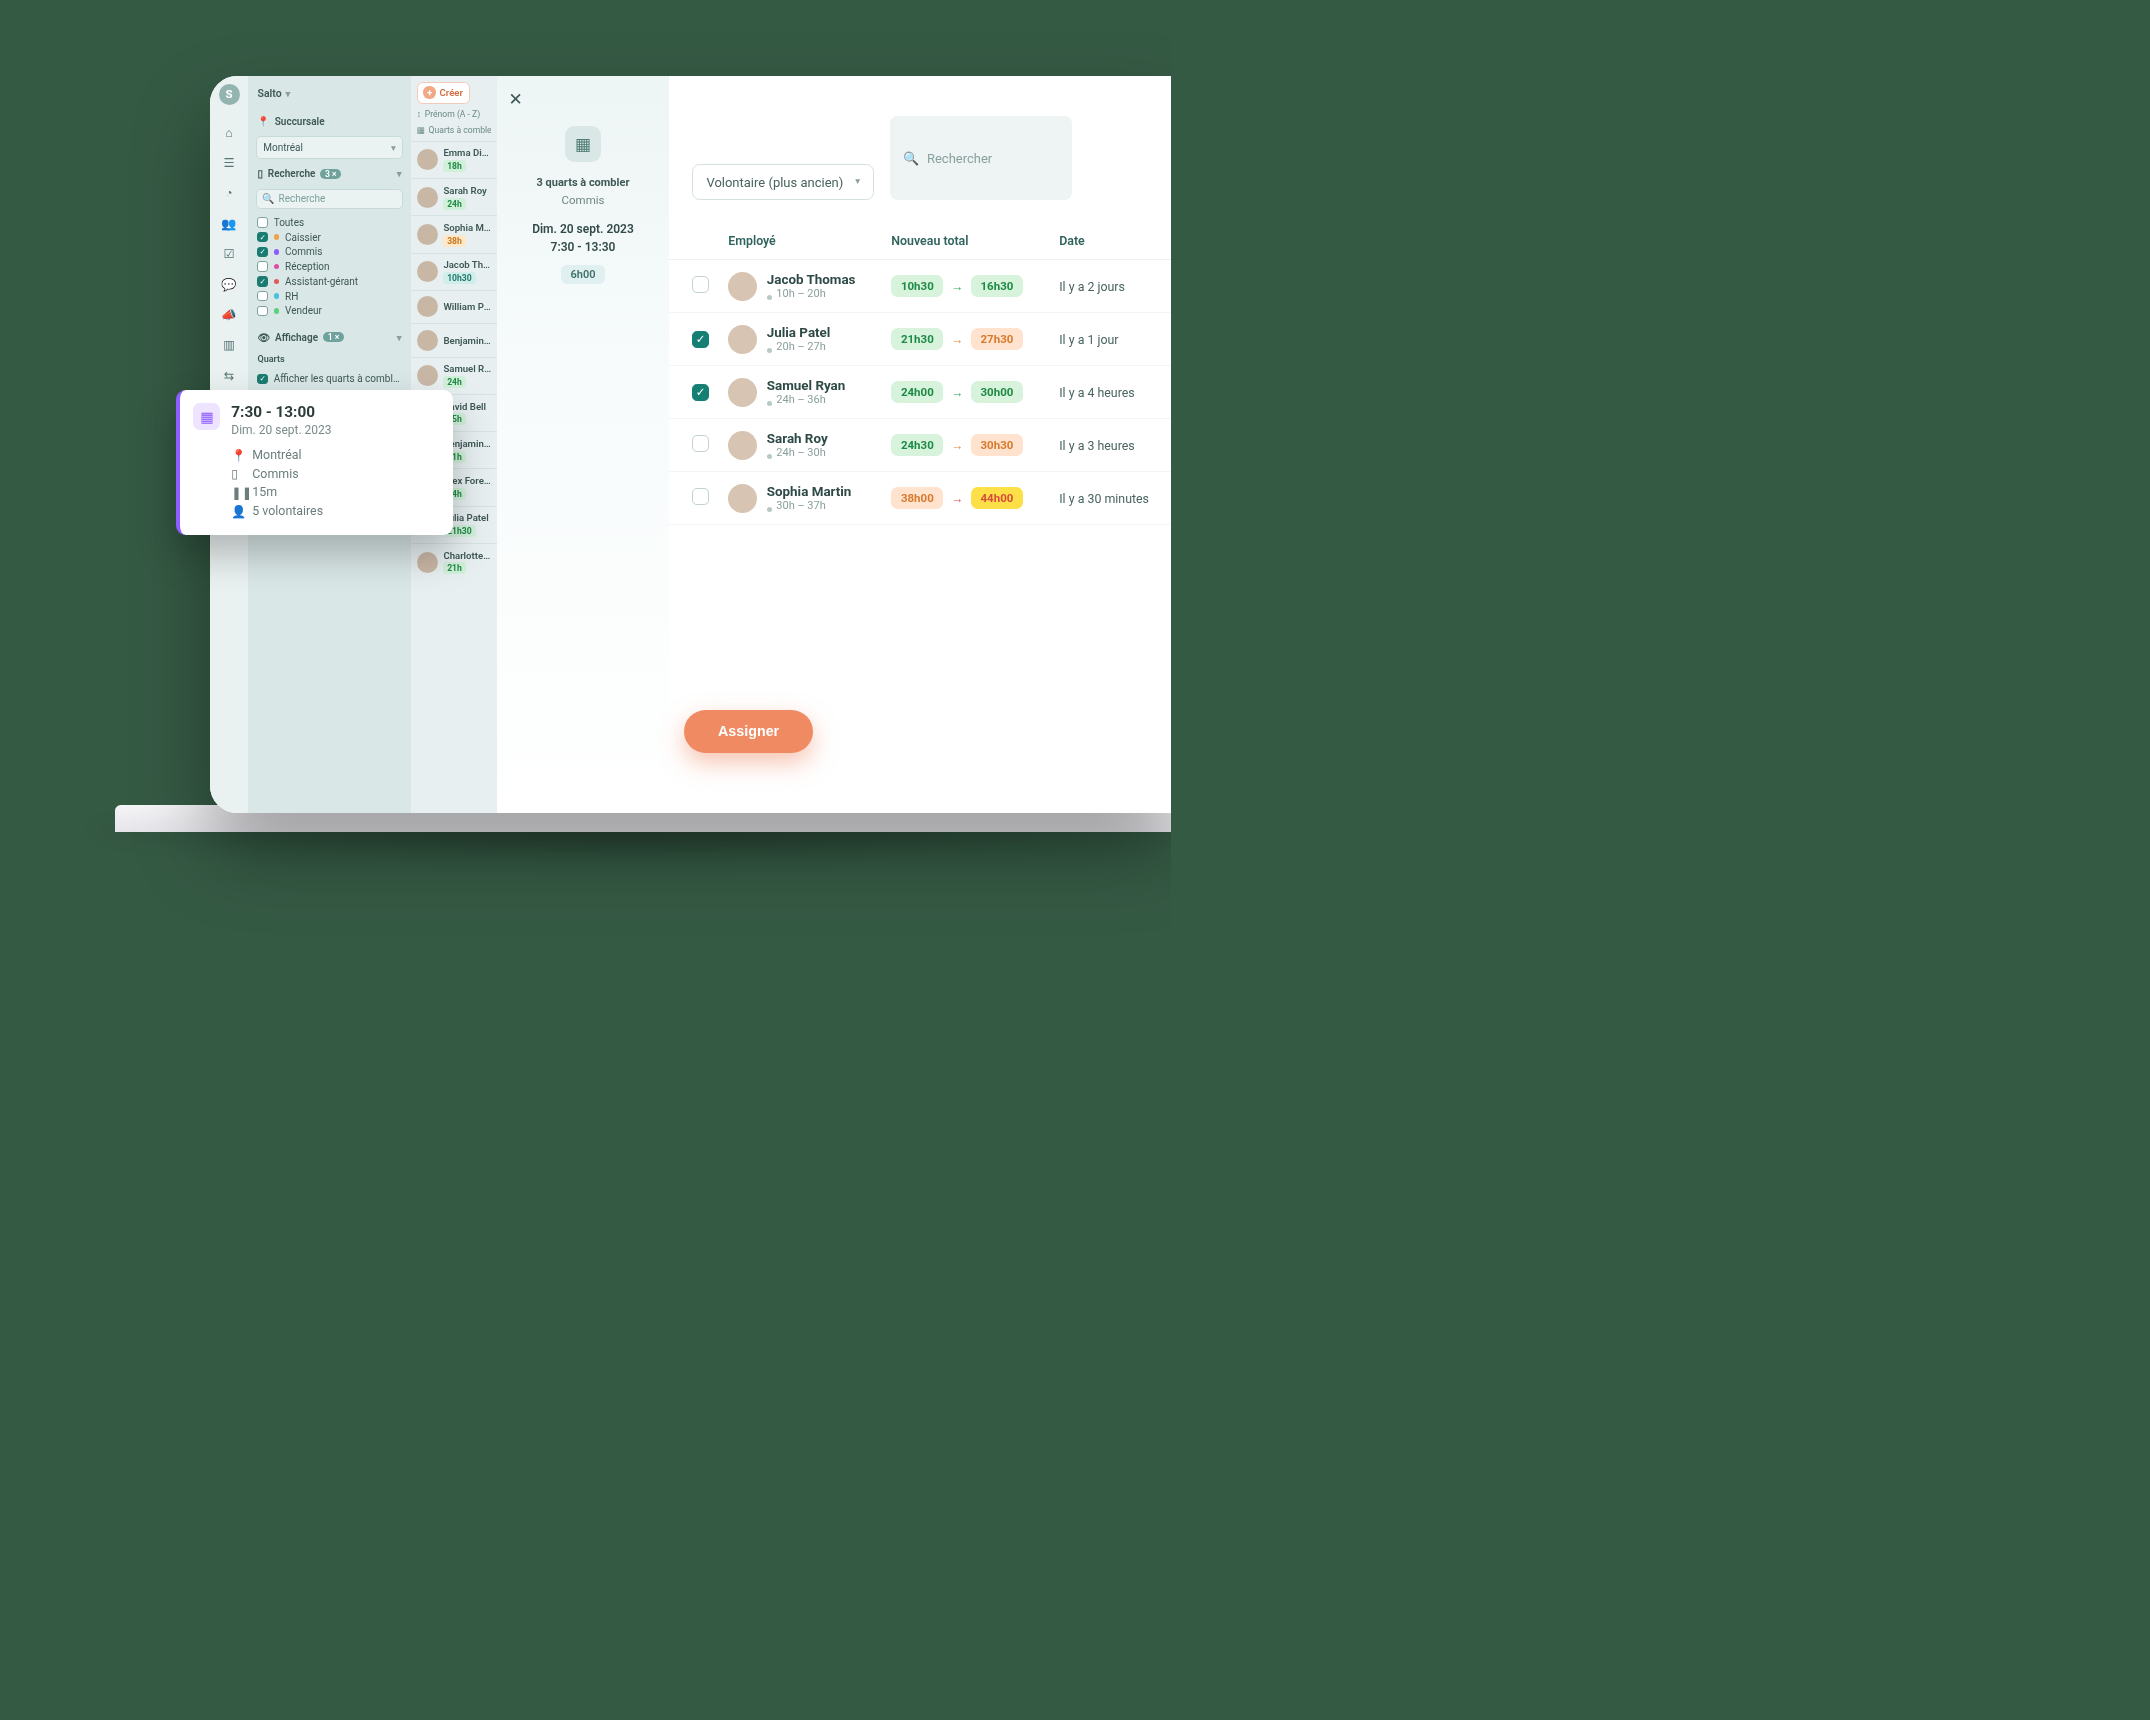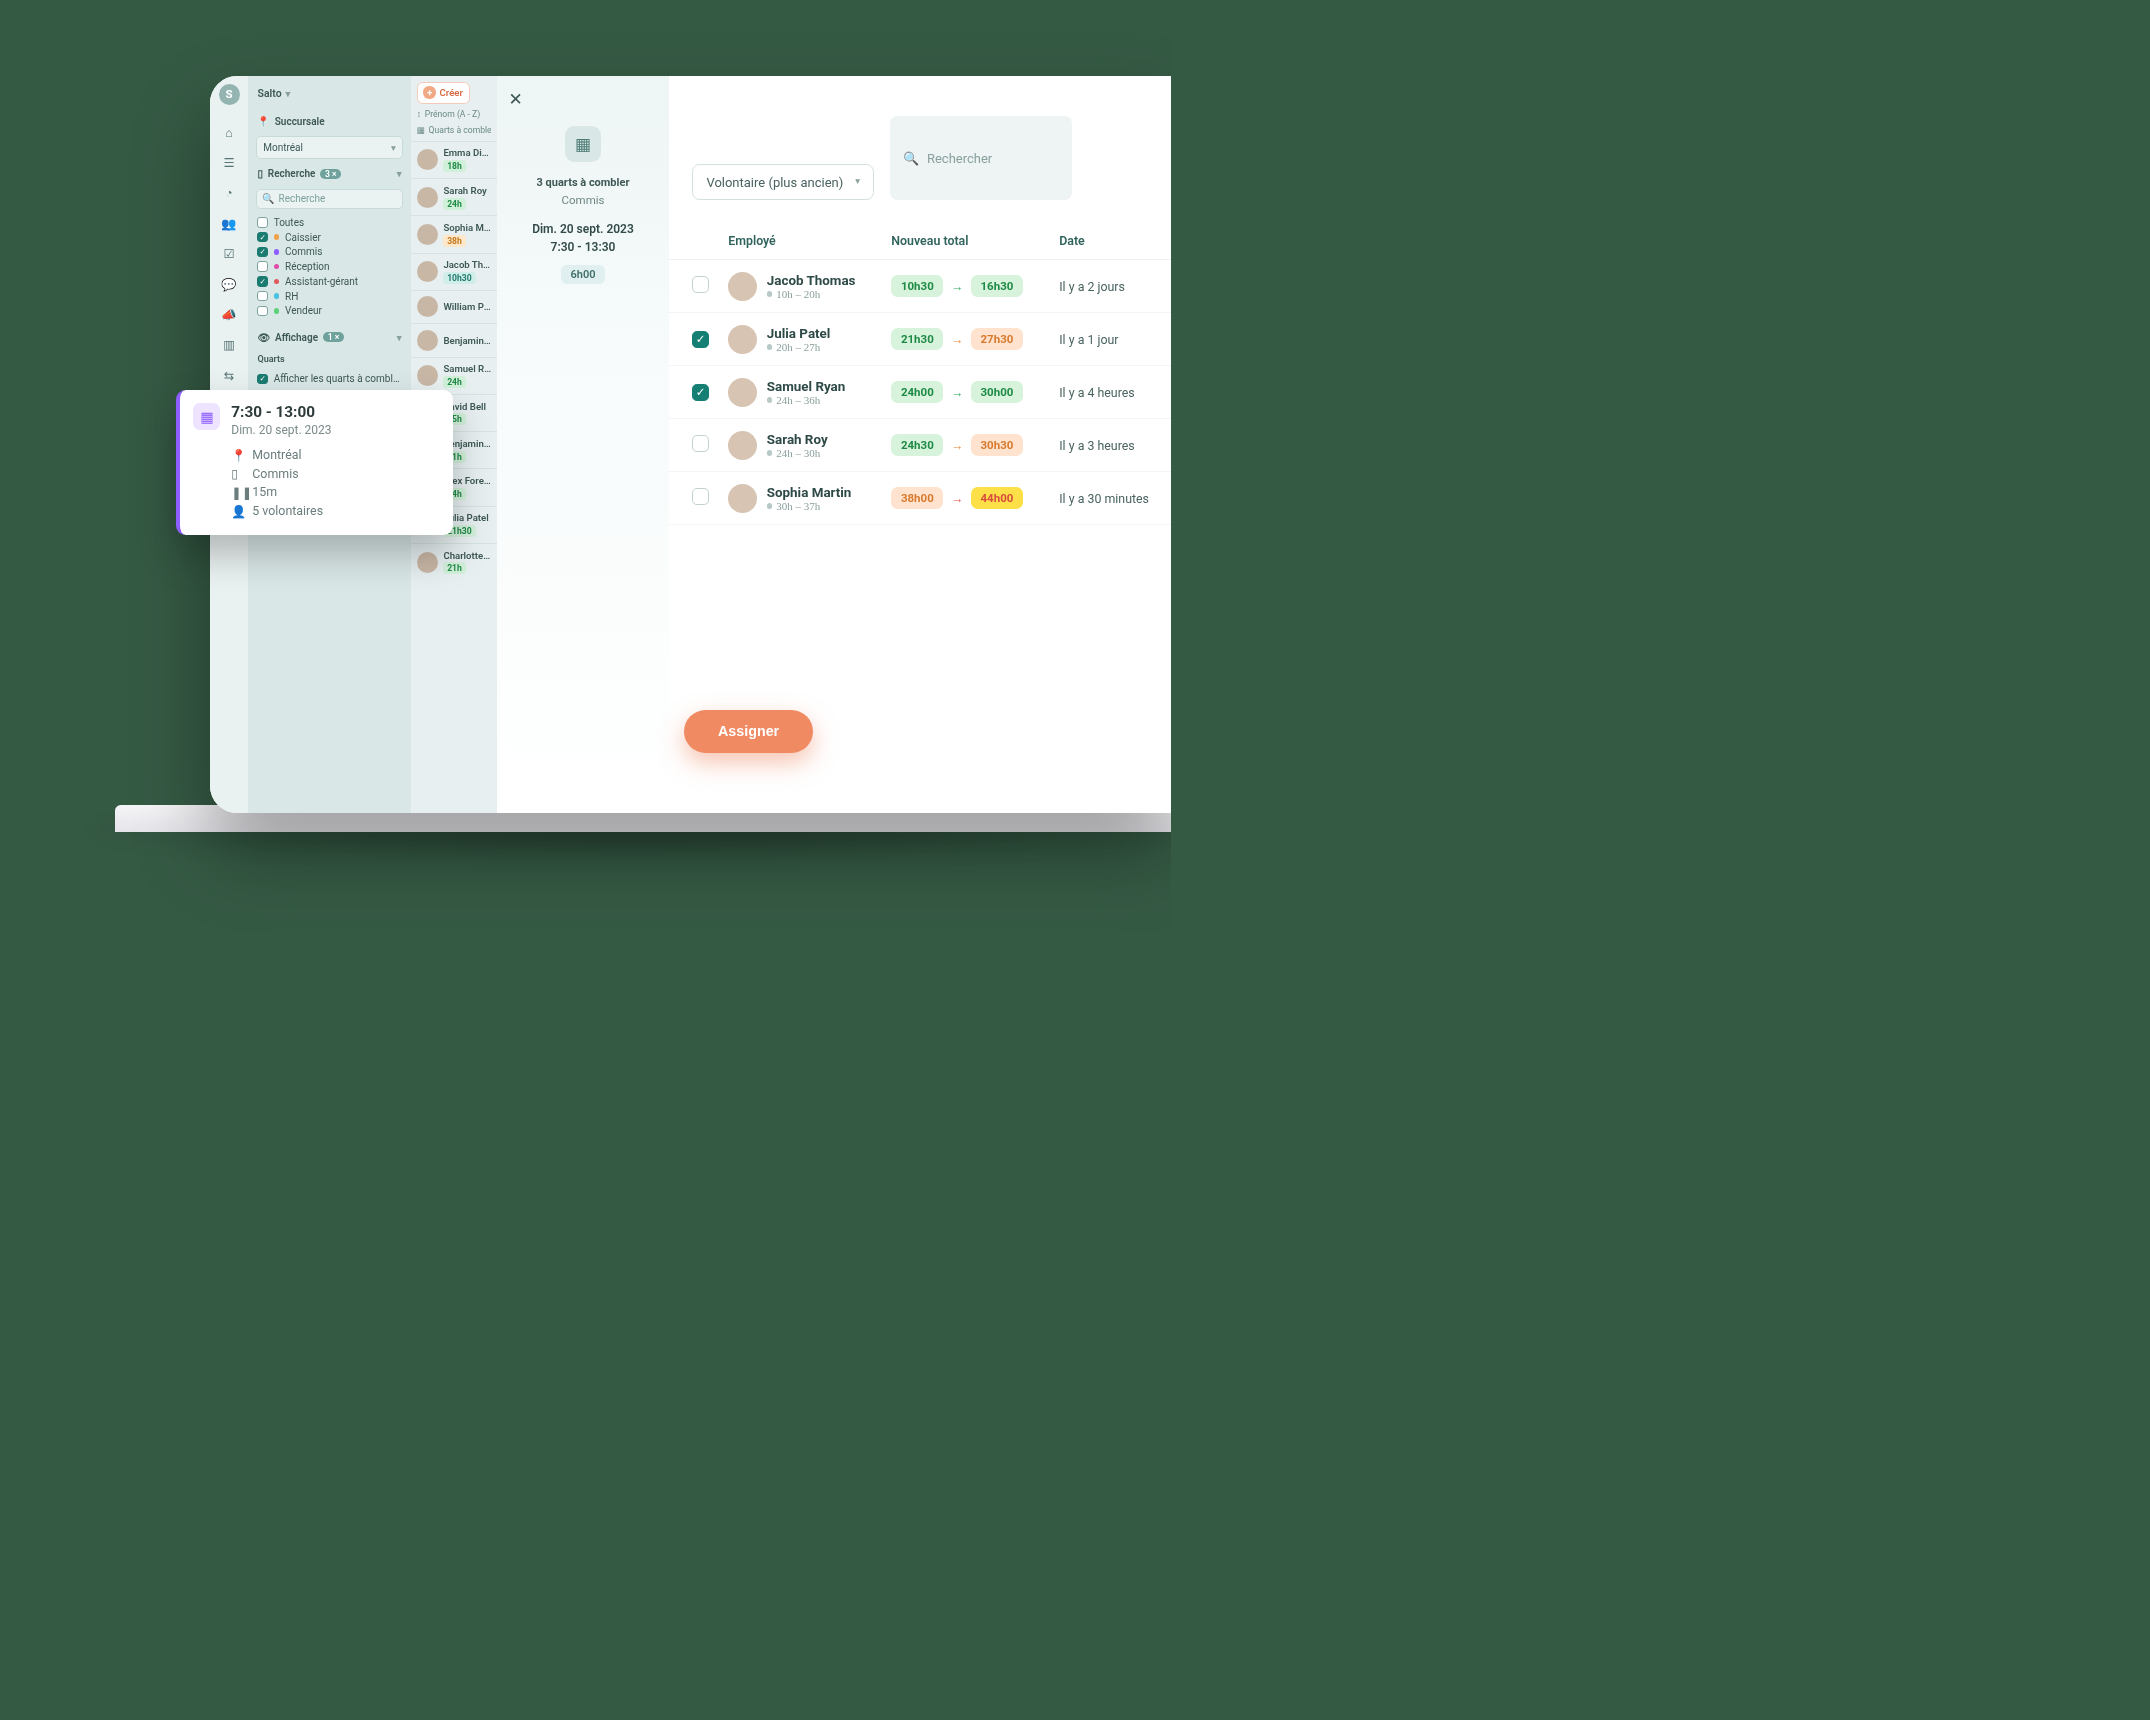--- a/index.html
+++ b/index.html
@@ -182,21 +182,21 @@
     border-bottom:1px solid #edf2f2;
   }
   table.vol td {
     padding:11.5px 9.6px;border-bottom:1px solid #f1f5f5;vertical-align:middle;white-space:nowrap;
   }
   .row-cb { width:17px;height:17px;border:1.5px solid #c0d1cf;border-radius:4.8px;display:inline-flex;align-items:center;justify-content:center;background:#fff; }
   .row-cb.checked { background:#157f74;border-color:#157f74;color:#fff;font-size:11.5px; }
   .vol .avatar2 { width:29px;height:29px;border-radius:50%;background:#d7c4b2; display:inline-block;vertical-align:middle; }
   .emp-cell { display:flex;align-items:center;gap:9.6px; }
   .emp-cell .nm { font-weight:700;color:#2e4a47;font-size:13.4px; }
-  .emp-cell .rng { font-size:11px;color:#8aa09d;display:flex;align-items:center;gap:3.8px;font-family:Liberation Serif, serif; }
+  .emp-cell .rng { font-size:11px;color:#8aa09d;display:flex;align-items:flex-end;gap:3.8px; }
   .emp-cell .rng .bullet{width:5.7px;height:5.7px;border-radius:50%;background:#b7c9c6;}
   .totals { display:flex;align-items:center;gap:7.6px; }
   .pill { padding:3.8px 9.6px;border-radius:6.7px;font-weight:700;font-size:11.5px; }
   .pill-g { background:#d7f3dc;color:#1f8a45; }
   .pill-o { background:#ffe3cf;color:#d87a2d; }
   .pill-r { background:#fde047;color:#d84b3f; }
   .arrow-g { color:#2aa85a;font-weight:700; }
   .arrow-o { color:#e28a3a;font-weight:700; }
   .arrow-r { color:#e05045;font-weight:700; }
   .date-txt { color:#4a6461; }

